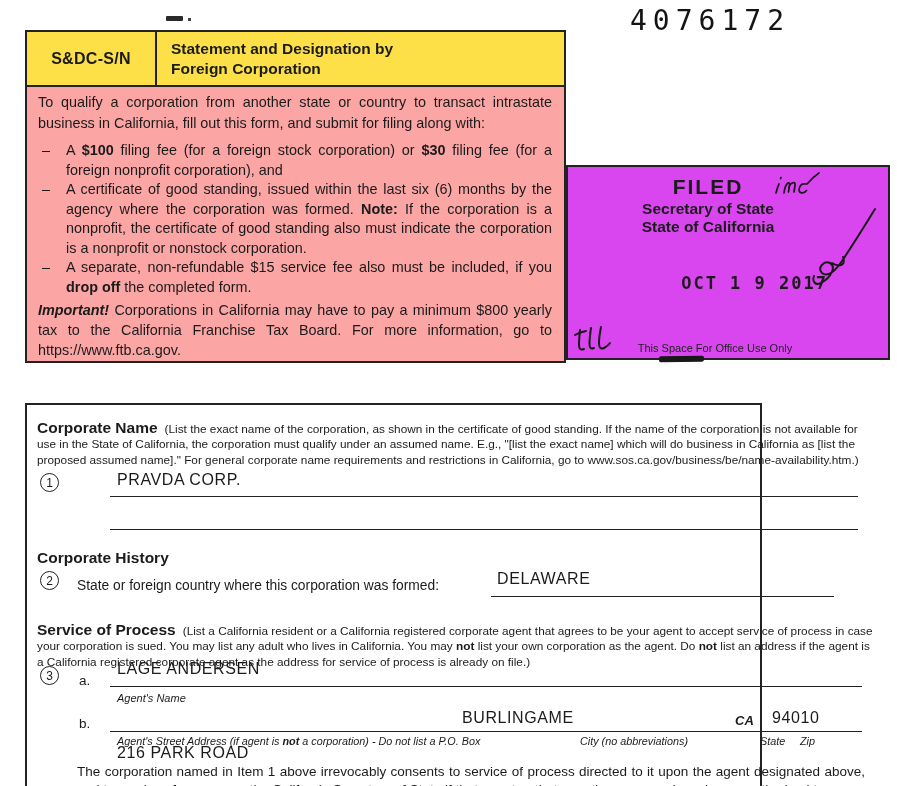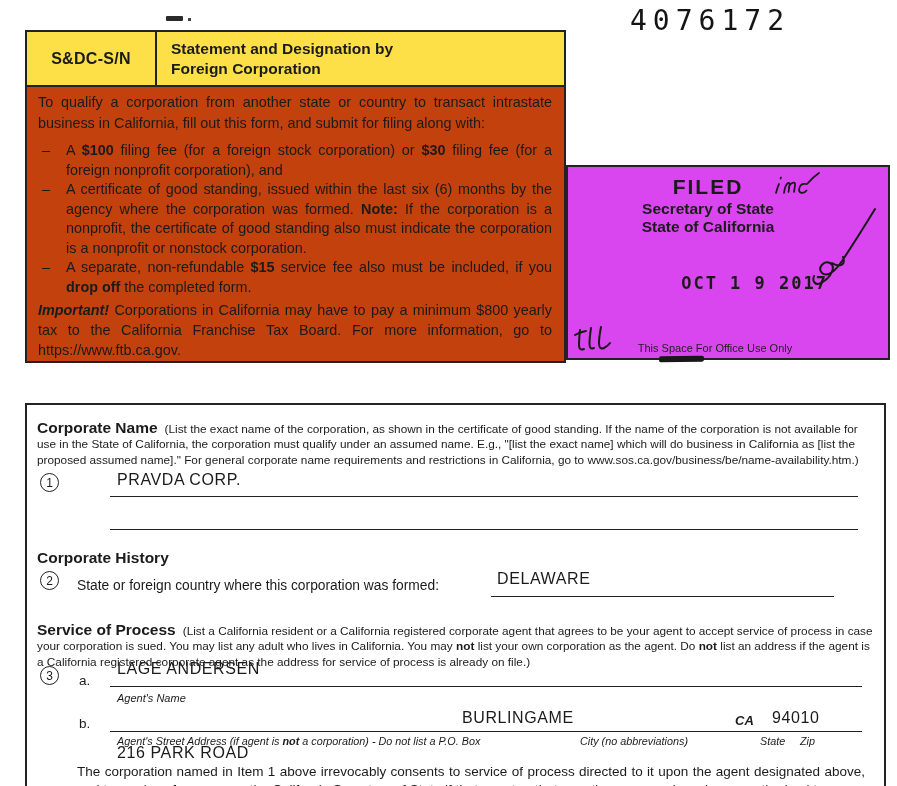--- a/index.html
+++ b/index.html
@@ -17,21 +17,21 @@
     position:absolute;left:630px;top:4px;
     font-family:"DejaVu Sans Mono",monospace;font-size:28px;letter-spacing:6px;color:#141414;
   }
   
   .header-box{position:absolute;left:25px;top:30px;width:541px;height:57px;border:2px solid #222;box-sizing:border-box;display:flex;background:#fde047;}
   .header-code{width:128px;border-right:2px solid #222;display:flex;align-items:center;justify-content:center;font-weight:bold;font-size:16px;letter-spacing:.3px;}
   .header-title{flex:1;padding:7px 0 0 14px;font-weight:bold;font-size:15.5px;line-height:20px;}
   
   .intro-box{
     position:absolute;left:25px;top:87px;width:541px;height:276px;border:2px solid #222;border-top:none;
-    box-sizing:border-box;padding:5px 12px 0 11px;font-size:14.4px;text-align:justify;background:#c2410c;
+    box-sizing:border-box;padding:5px 12px 0 11px;font-size:14.4px;text-align:justify;background:#fca5a5;
   }
   .intro-opening{line-height:21px;margin:0;}
   .bullet{display:flex;line-height:19.5px;}
   .bullet-first{margin-top:7px;}
   .bullet-dash{width:24px;flex:none;padding-left:4px;}
   .bullet-text{flex:1;text-align:justify;}
   .important-para{margin-top:3px;line-height:20px;}
   
   .office-box{position:absolute;left:566px;top:165px;width:324px;height:195px;border:2px solid #222;box-sizing:border-box;background:#d946ef;}
   .filed-row{position:absolute;left:0;right:40px;top:8px;text-align:center;font-weight:bold;font-size:21px;letter-spacing:2px;}
@@ -39,21 +39,21 @@
   .sos-line1{position:absolute;left:0;right:40px;top:33px;text-align:center;font-weight:bold;font-size:15.5px;}
   .sos-line2{position:absolute;left:0;right:40px;top:51px;text-align:center;font-weight:bold;font-size:15.5px;}
   .filed-date{position:absolute;left:0;right:60px;top:82px;text-align:right;font-family:"DejaVu Sans Mono",monospace;font-size:17px;letter-spacing:2px;font-weight:bold;margin-top:24px;}
   .hand-squiggle{position:absolute;right:8px;top:38px;}
   .hand-tll{position:absolute;left:4px;top:156px;}
   .office-use-label{position:absolute;left:0;right:26px;bottom:4px;text-align:center;font-size:11px;color:#222;}
   
   .questions{position:absolute;left:0;right:22px;top:380px;text-align:center;font-size:13.5px;}
   .questions .q-bold{font-weight:bold;}
   
-  .main-box{position:absolute;left:25px;top:403px;width:861px;height:383px;border:2px solid #222;border-bottom:none;box-sizing:border-box;background:#fff;}
+  .main-box{position:absolute;left:25px;top:403px;width:737px;height:383px;border:2px solid #222;border-bottom:none;box-sizing:border-box;background:#fff;}
   .sec-para{position:absolute;left:10px;width:838px;line-height:15.5px;font-size:11.8px;}
   .sec-head{font-weight:bold;font-size:15.5px;margin-right:7px;}
   .corp-name-para{top:3px;}
   .service-para{top:205px;}
   .sec-heading-solo{position:absolute;left:10px;font-weight:bold;font-size:15.5px;}
   .corp-history-head{top:144px;}
   .circle-num{
     position:absolute;width:19px;height:19px;border:1.4px solid #222;border-radius:50%;
     font-size:12px;display:flex;align-items:center;justify-content:center;box-sizing:border-box;
   }
@@ -105,21 +105,21 @@
     <div class="bullet bullet-first">
       <span class="bullet-dash">–</span>
       <span class="bullet-text"><span>A </span><span style="font-weight: bold;">$100</span><span> filing fee (for a foreign stock corporation) or </span><span style="font-weight: bold;">$30</span><span> filing fee (for a foreign nonprofit corporation), and</span></span>
     </div>
     <div class="bullet">
       <span class="bullet-dash">–</span>
       <span class="bullet-text"><span>A certificate of good standing, issued within the last six (6) months by the agency where the corporation was formed. </span><span style="font-weight: bold;">Note:</span><span> If the corporation is a nonprofit, the certificate of good standing also must indicate the corporation is a nonprofit or nonstock corporation.</span></span>
     </div>
     <div class="bullet">
       <span class="bullet-dash">–</span>
-      <span class="bullet-text"><span>A separate, non-refundable </span><span style="font-weight: bold;">$15</span><span> service fee also must be included, if you </span><span style="font-weight: bold;">drop off</span><span> the completed form.</span></span>
+      <span class="bullet-text"><span>A separate, non-refundable </span><span style="font-weight: normal;">$15</span><span> service fee also must be included, if you </span><span style="font-weight: bold;">drop off</span><span> the completed form.</span></span>
     </div>
     <p class="important-para"><span style="font-weight: bold; font-style: italic;">Important!</span><span> Corporations in California may have to pay a minimum $800 yearly tax to the California Franchise Tax Board. For more information, go to https://www.ftb.ca.gov.</span></p>
   </div>
 
   <div class="office-box">
     <div class="filed-row">FILED</div>
     <div class="hand-imc">
       <svg class="hand" width="52" height="30" viewBox="0 0 52 30">
         <g fill="none" stroke="#191919" stroke-width="1.7" stroke-linecap="round">
           <path d="M5 22 Q6.5 16 8 13"></path>

